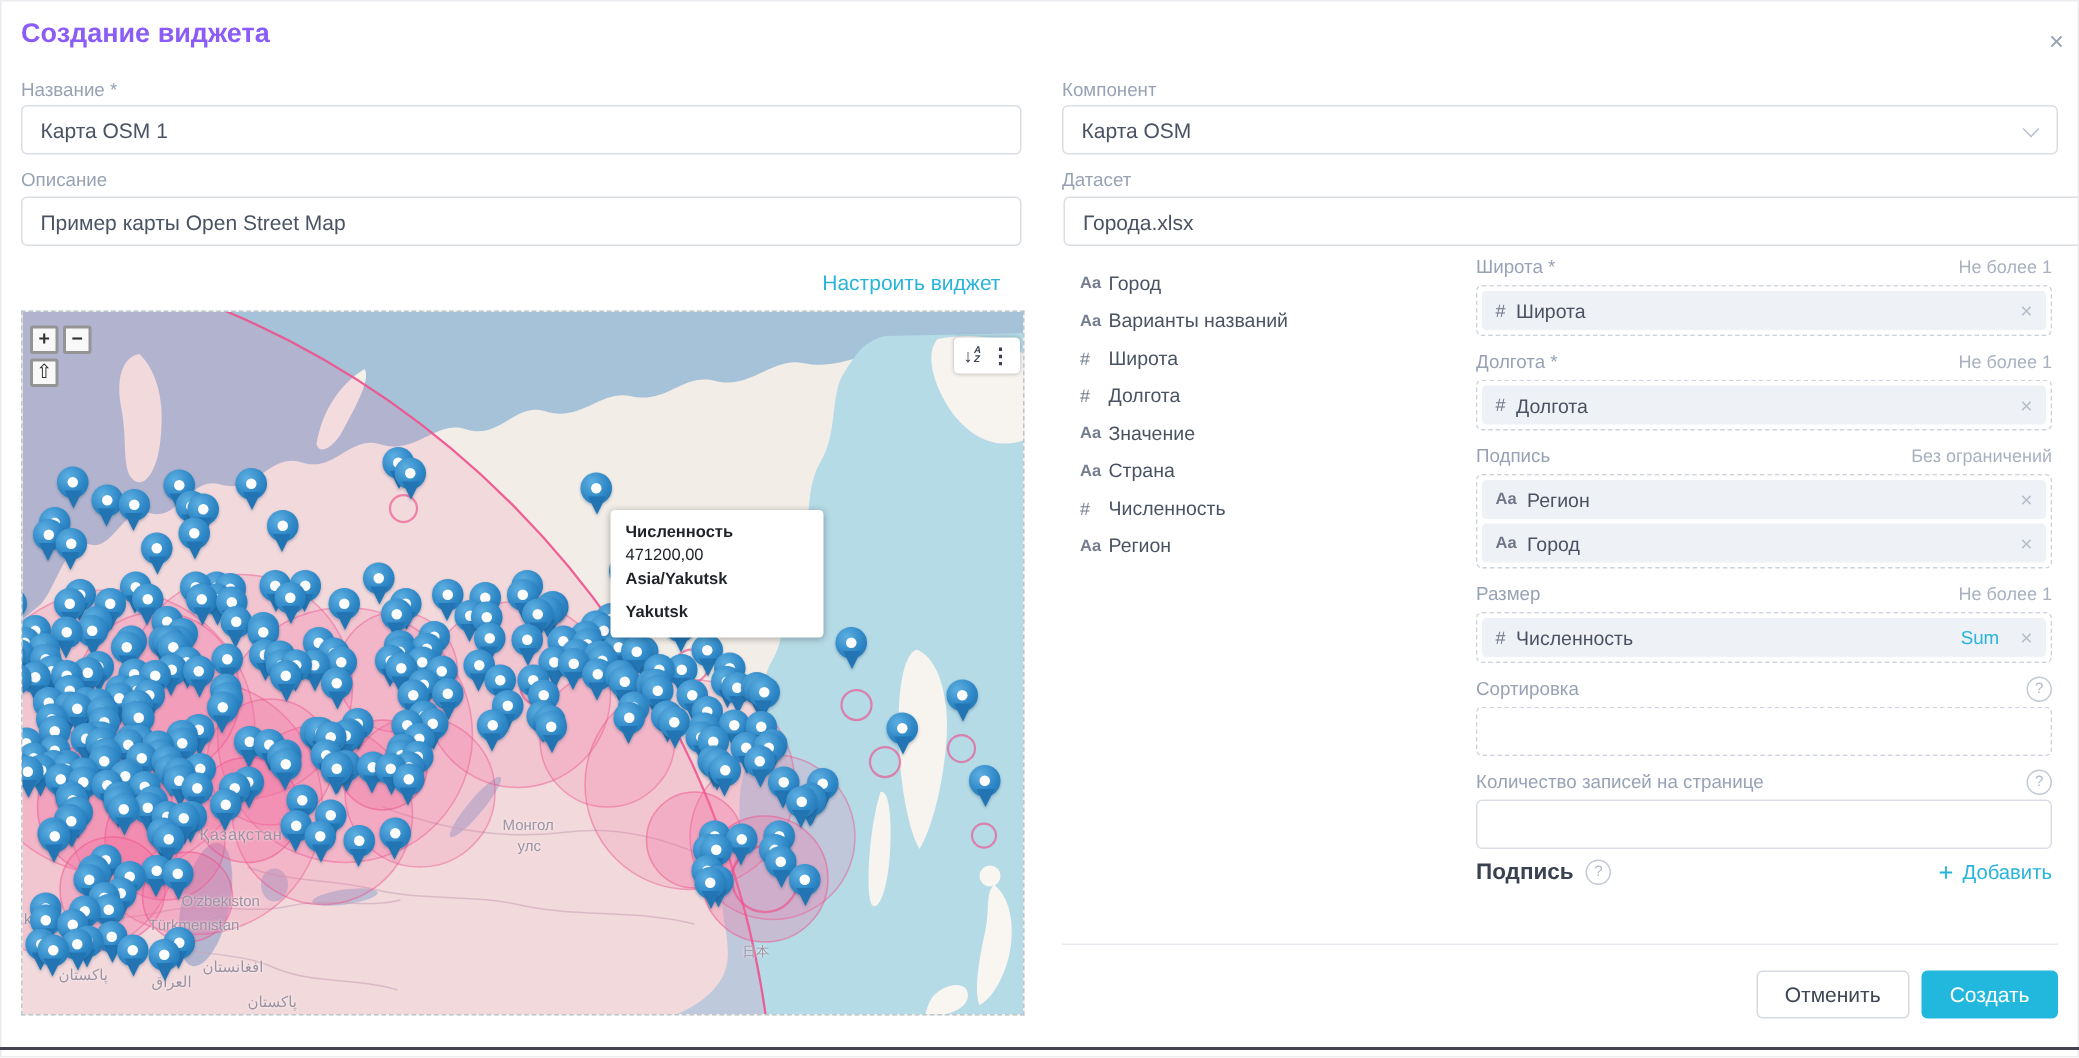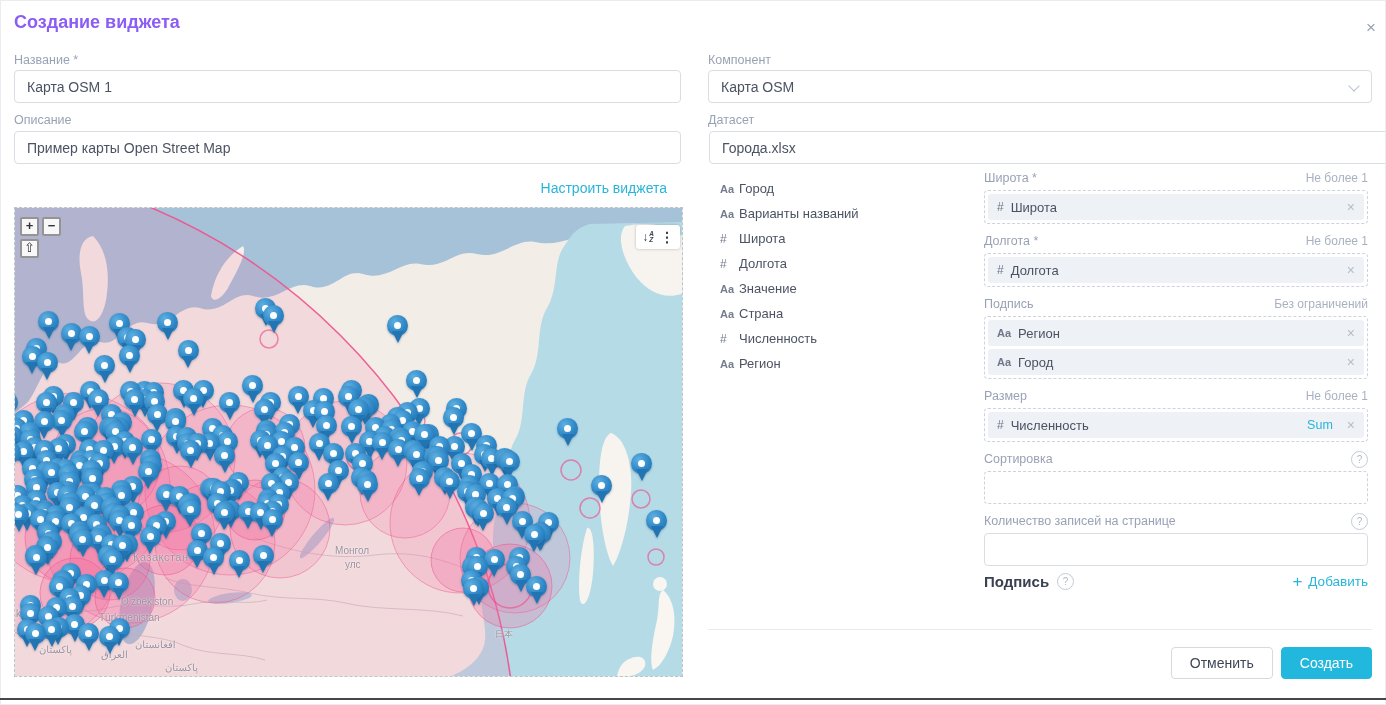--- a/index.html
+++ b/index.html
@@ -112,21 +112,21 @@
 <div class="frame"></div>
 <div class="bottom-bar"></div>
 
 <div class="dlg-title">Создание виджета</div>
 <div class="close-btn">×</div>
 
 <div class="f-label lbl-name">Название *</div>
 <div class="t-input inp-name">Карта OSM 1</div>
 <div class="f-label lbl-desc">Описание</div>
 <div class="t-input inp-desc">Пример карты Open Street Map</div>
-<div class="cfg-link">Настроить виджета</div>
+<div class="cfg-link">Настроить виджет</div>
 
 <div class="map">
   <svg class="bg" width="669" height="470" viewBox="0 0 669 470">
     <rect x="0" y="0" width="669" height="470" fill="#f2ede7"></rect>
 
     <path fill="#a6c2d8" d="M0,0 H669 V18 C640,22 615,30 590,26 C565,22 548,40 520,34 C500,30 485,52 462,46 C440,40 430,62 405,56 C385,52 372,74 348,66 C328,60 318,86 295,78 C275,72 262,96 238,88 C218,82 208,108 185,100 C165,94 155,122 132,115 C112,109 104,140 85,134 C68,128 60,160 45,155 C30,150 22,185 12,195 L0,205 Z"></path>
 
     <path fill="#f2ede7" d="M78,28 C90,40 95,60 92,85 C90,105 82,118 74,112 C66,106 70,85 66,65 C62,45 66,30 78,28 Z"></path>
     <path fill="#f5f0ea" d="M196,88 C200,65 212,48 228,38 C232,44 224,60 214,78 C208,90 198,96 196,88 Z"></path>
 
@@ -1438,20 +1438,25 @@
       <div class="pin" style="left: 19.5431px; top: 443.336px;">
         <i></i>
         <b></b>
       </div>
       <div class="pin" style="left: 94.2052px; top: 445.849px;">
         <i></i>
         <b></b>
       </div>
     </div>
 
+  <div class="map-tooltip">
+    <div class="l1"><b>Численность</b> <span>471200,00</span></div>
+    <div class="l2">Asia/Yakutsk</div>
+    <div class="l3">Yakutsk</div>
+  </div>
 
   <div class="mapbtn" style="left:5px;top:9px;">+</div>
   <div class="mapbtn" style="left:27px;top:9px;">−</div>
   <div class="mapbtn" style="left:5px;top:31px;font-weight:400;">⇧</div>
 
   <div class="map-tools">
     <span class="sorticon">
       <span class="ar">↓</span>
       <span class="az">
           <i>A</i>

